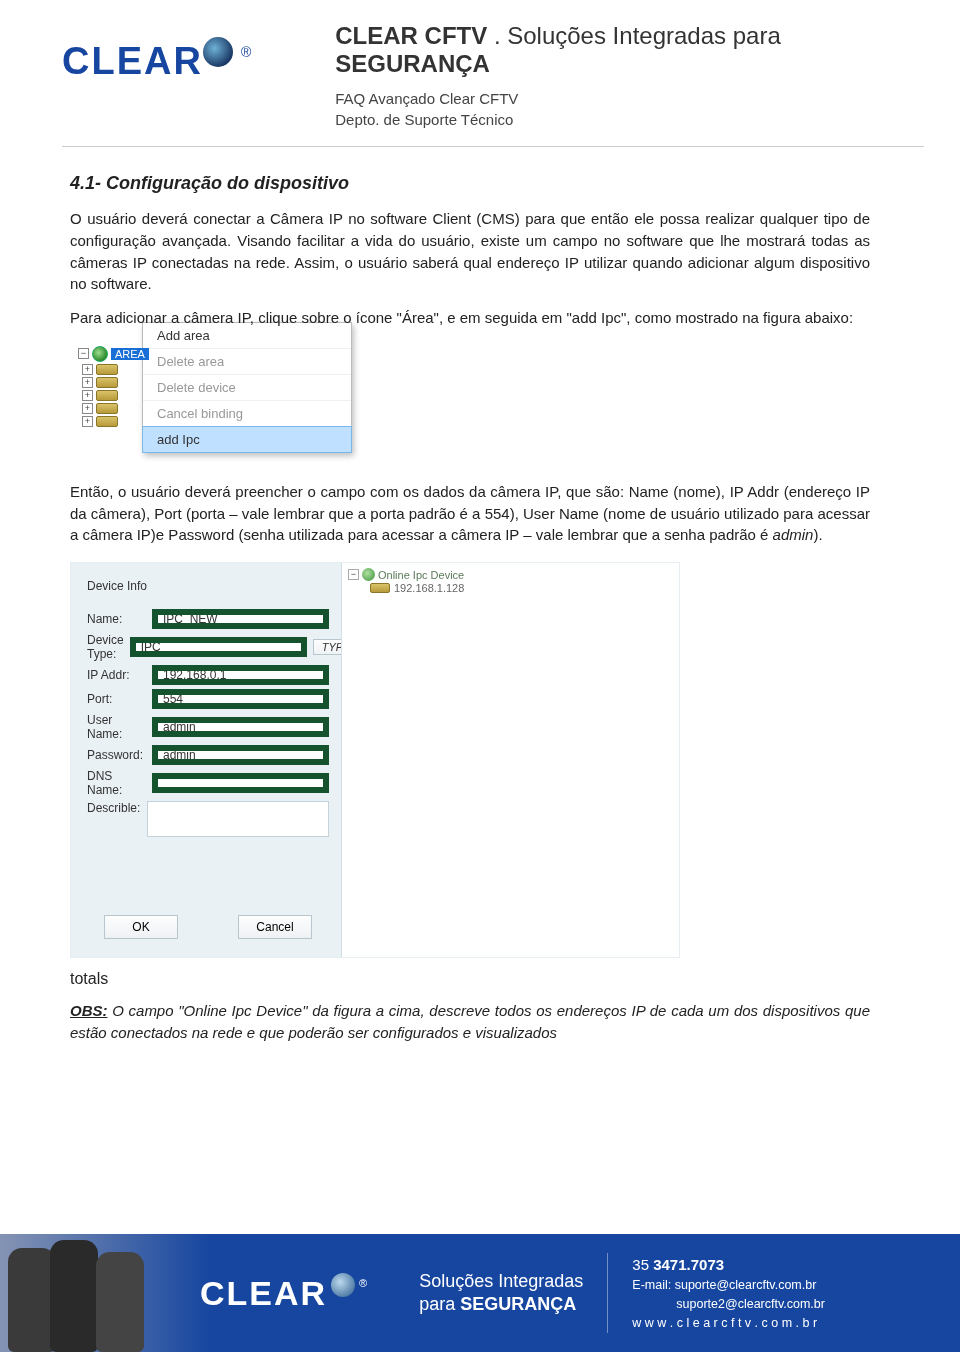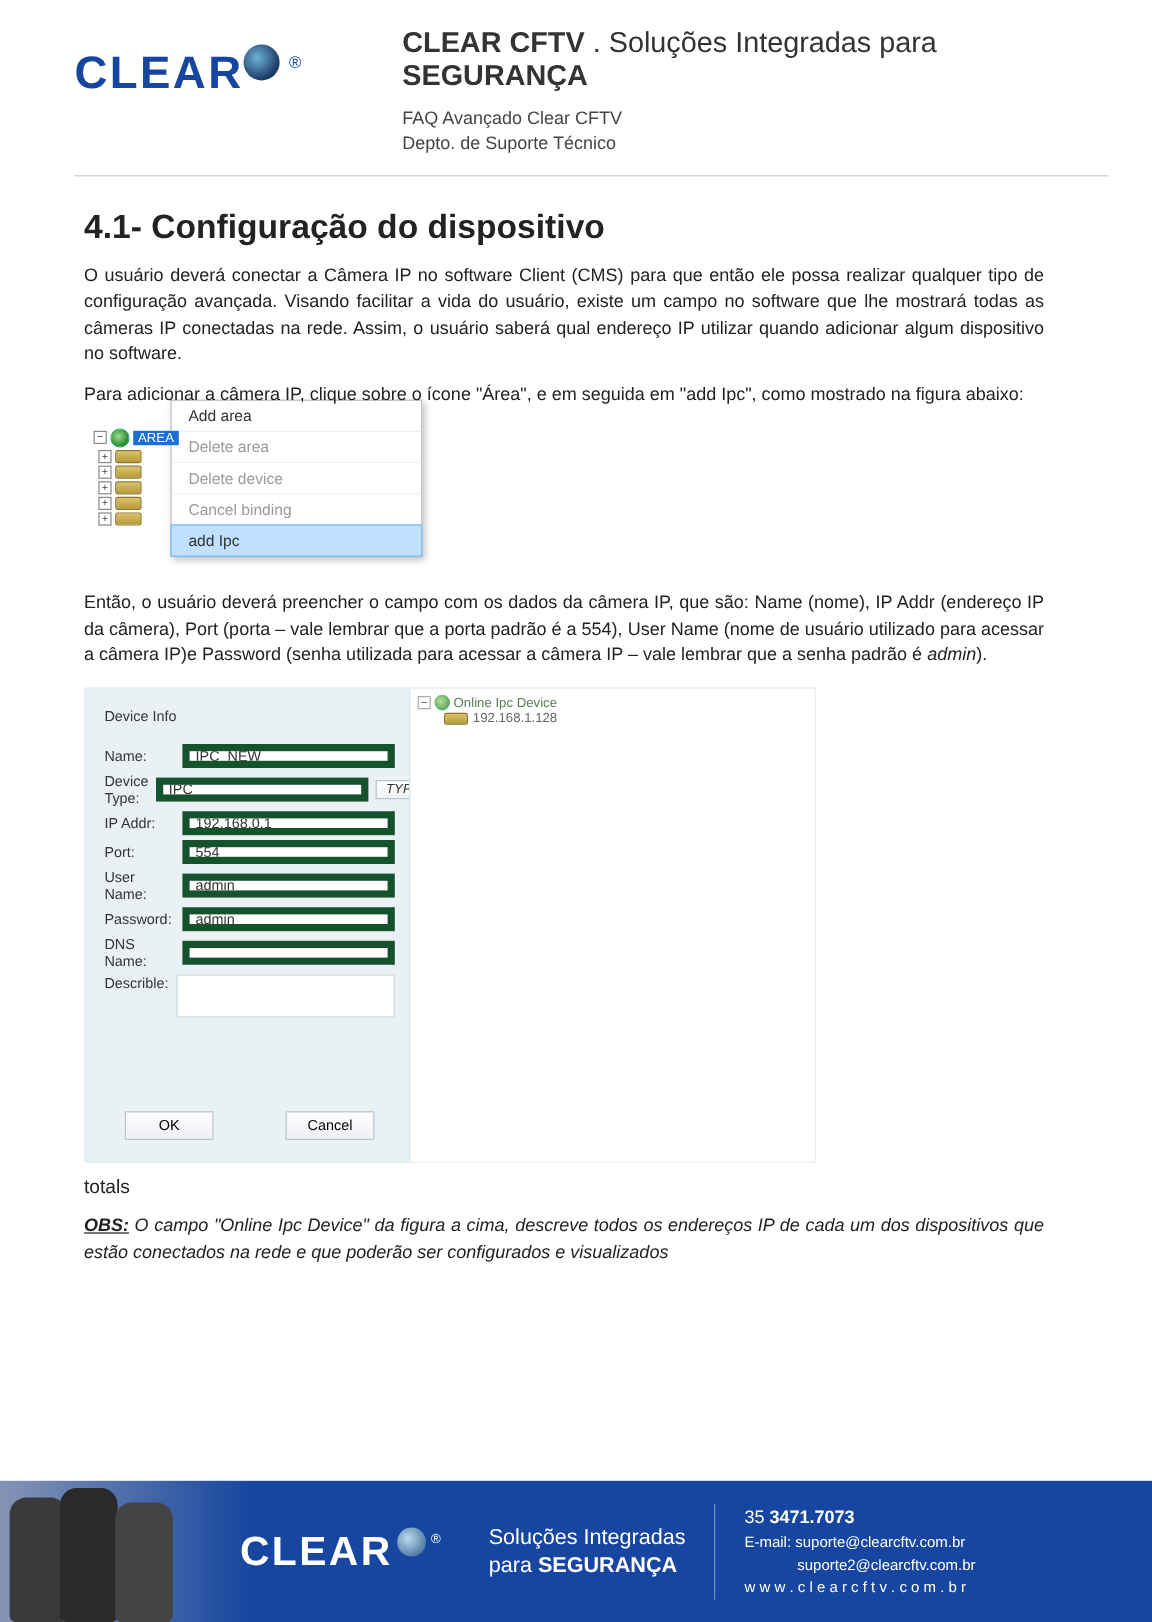--- a/index.html
+++ b/index.html
@@ -13,21 +13,21 @@
   .logo-reg { font-size: 14px; color: #1646a0; position: relative; top: -10px; }
   .logo-ball { width: 30px; height: 30px; border-radius: 50%; background: radial-gradient(circle at 38% 38%, #6fb1d6 0%, #1a3a66 70%); position: relative; top: -10px; left: -4px; }
   .header-right { margin-left: 84px; }
   .header-brand-line { font-size: 24px; color: #333; }
   .header-brand-line .b { font-weight: 700; }
   .header-sub { font-size: 15px; color: #444; margin-top: 10px; line-height: 1.4; }
   .header-divider { border: none; border-top: 1px solid #ccc; margin: 8px 36px 0 62px; }
 
   
   .content { padding: 16px 90px 0 70px; }
-  h1.section-title { font-size: 28px; font-weight: 700; margin: 10px 0 14px 0; }
+  h1.section-title { font-size: 18px; font-weight: 700; margin: 10px 0 14px 0; font-style: italic; }
   p.body { font-size: 15px; line-height: 1.45; text-align: justify; margin-bottom: 12px; }
 
   
   .tree-shot { margin: 16px 0 28px 8px; width: 280px; }
   .tree-row { display: flex; align-items: center; gap: 3px; font-size: 12px; padding: 1px 0; }
   .tree-toggle { width: 11px; height: 11px; border: 1px solid #888; font-size: 9px; line-height: 9px; text-align: center; color: #444; background: #fff; }
   .tree-globe { width: 16px; height: 16px; border-radius: 50%; background: radial-gradient(circle at 40% 40%, #9edb8f 0%, #2a8a2a 70%); border: 1px solid #2a6; }
   .tree-area-label { background: #1a6fd6; color: #fff; padding: 0 4px; font-size: 11px; }
   .tree-children { margin-left: 4px; }
   .tree-child { display: flex; align-items: center; gap: 3px; padding: 1px 0; }
@@ -61,21 +61,21 @@
   
   .footer { position: absolute; bottom: 0; left: 0; width: 960px; height: 118px; background: linear-gradient(90deg,#8594b4 0%,#1646a0 22%,#1646a0 100%); color: #fff; display: flex; align-items: center; overflow: hidden; }
   .footer-people { width: 190px; height: 118px; position: relative; }
   .silh { position: absolute; bottom: 0; width: 48px; height: 110px; background: #222; border-radius: 14px 14px 6px 6px; }
   .silh.s1 { left: 8px; height: 104px; background:#3a3a3a; }
   .silh.s2 { left: 50px; height: 112px; background:#2a2a2a; }
   .silh.s3 { left: 96px; height: 100px; background:#444; }
   .footer-logo { margin-left: 10px; display:flex; align-items:center; gap:4px; }
   .footer-logo .t { font-size: 34px; font-weight:700; letter-spacing:2px; color:#fff; }
   .footer-logo .ball { width:24px; height:24px; border-radius:50%; background:radial-gradient(circle at 38% 38%,#bcd9ee,#2a5a8a); position:relative; top:-8px; }
-  .footer-slogan { margin-left: 40px; font-size: 18px; line-height:1.3; }
+  .footer-slogan { margin-left: 52px; font-size: 18px; line-height:1.3; }
   .footer-slogan .b { font-weight:700; }
   .footer-divider { width:1px; height:80px; background:rgba(255,255,255,0.4); margin:0 24px; }
   .footer-contact { font-size: 12.5px; line-height:1.5; }
   .footer-contact .phone { font-size:15px; }
   .footer-contact .phone .b { font-weight:700; }
 </style>
 </head>
 <body>
 <div class="page">
 

